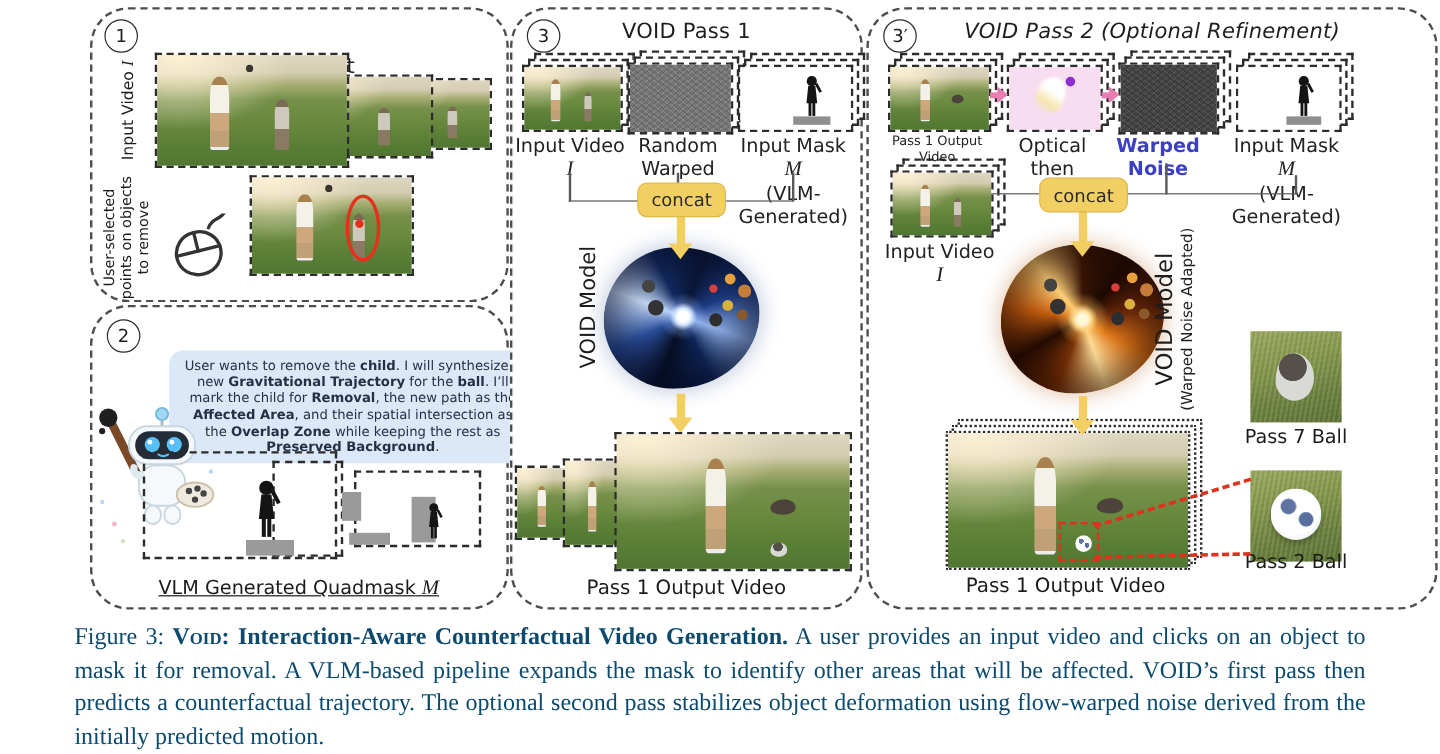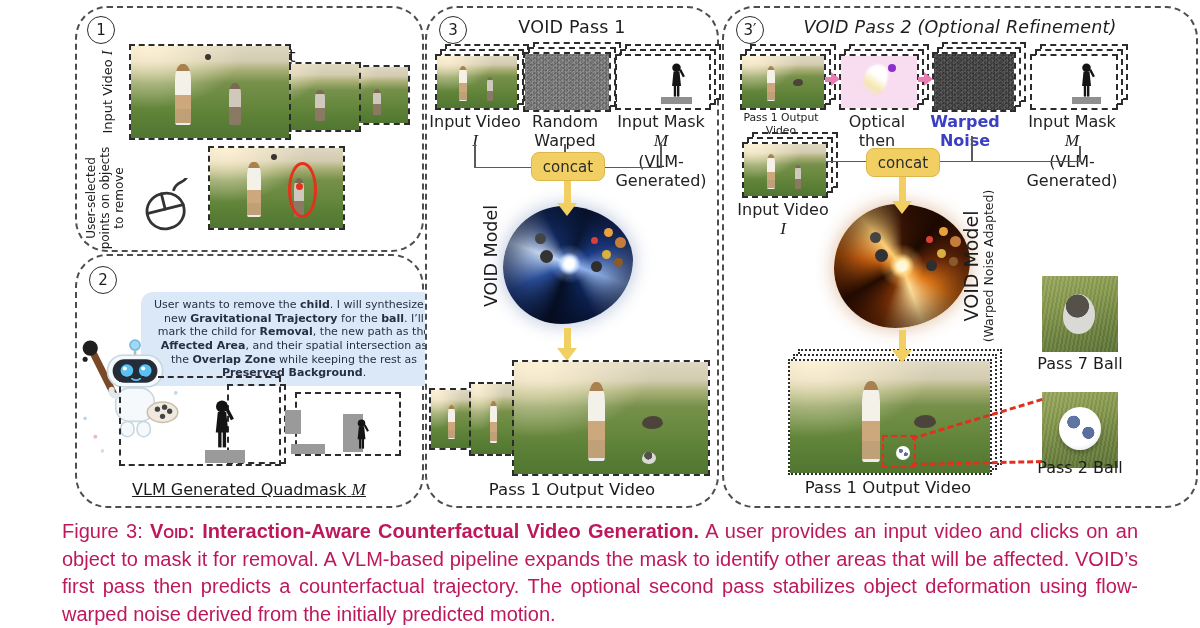--- a/index.html
+++ b/index.html
@@ -82,22 +82,22 @@
   .rbox{position:absolute;border:2.5px dashed #e0301e;z-index:5;}
   
   .bubble{position:absolute;background:#dbe8f8;border-radius:12px;padding:6px 10px;
      font-size:11px;line-height:1.24;text-align:center;color:#253044;}
   .grass{background:
      repeating-linear-gradient(100deg, rgba(255,255,255,.07) 0 2px, rgba(0,0,0,.06) 2px 4px),
      linear-gradient(165deg,#9aa95f 0%,#87994d 35%,#6d8240 70%,#5d7436 100%);}
   .sil{position:absolute;fill:#141414;}
   .gblk{position:absolute;background:#9a9a9a;}
   .dbox{position:absolute;border:2px dashed #2c2c2c;}
-  .caption{position:absolute;font-family:Liberation Sans, sans-serif;
-     font-size:20px;line-height:27.5px;color:#be185d;text-align:justify;}
+  .caption{position:absolute;font-family:Liberation Serif, serif;
+     font-size:20px;line-height:27.5px;color:#0c4a6e;text-align:justify;}
   .sc{font-variant:small-caps;}
   .capb{font-weight:bold;}
 </style>
 </head>
 <body>
 
 <div class="canvas">
 
   <svg width="0" height="0" style="position:absolute">
     <defs>

